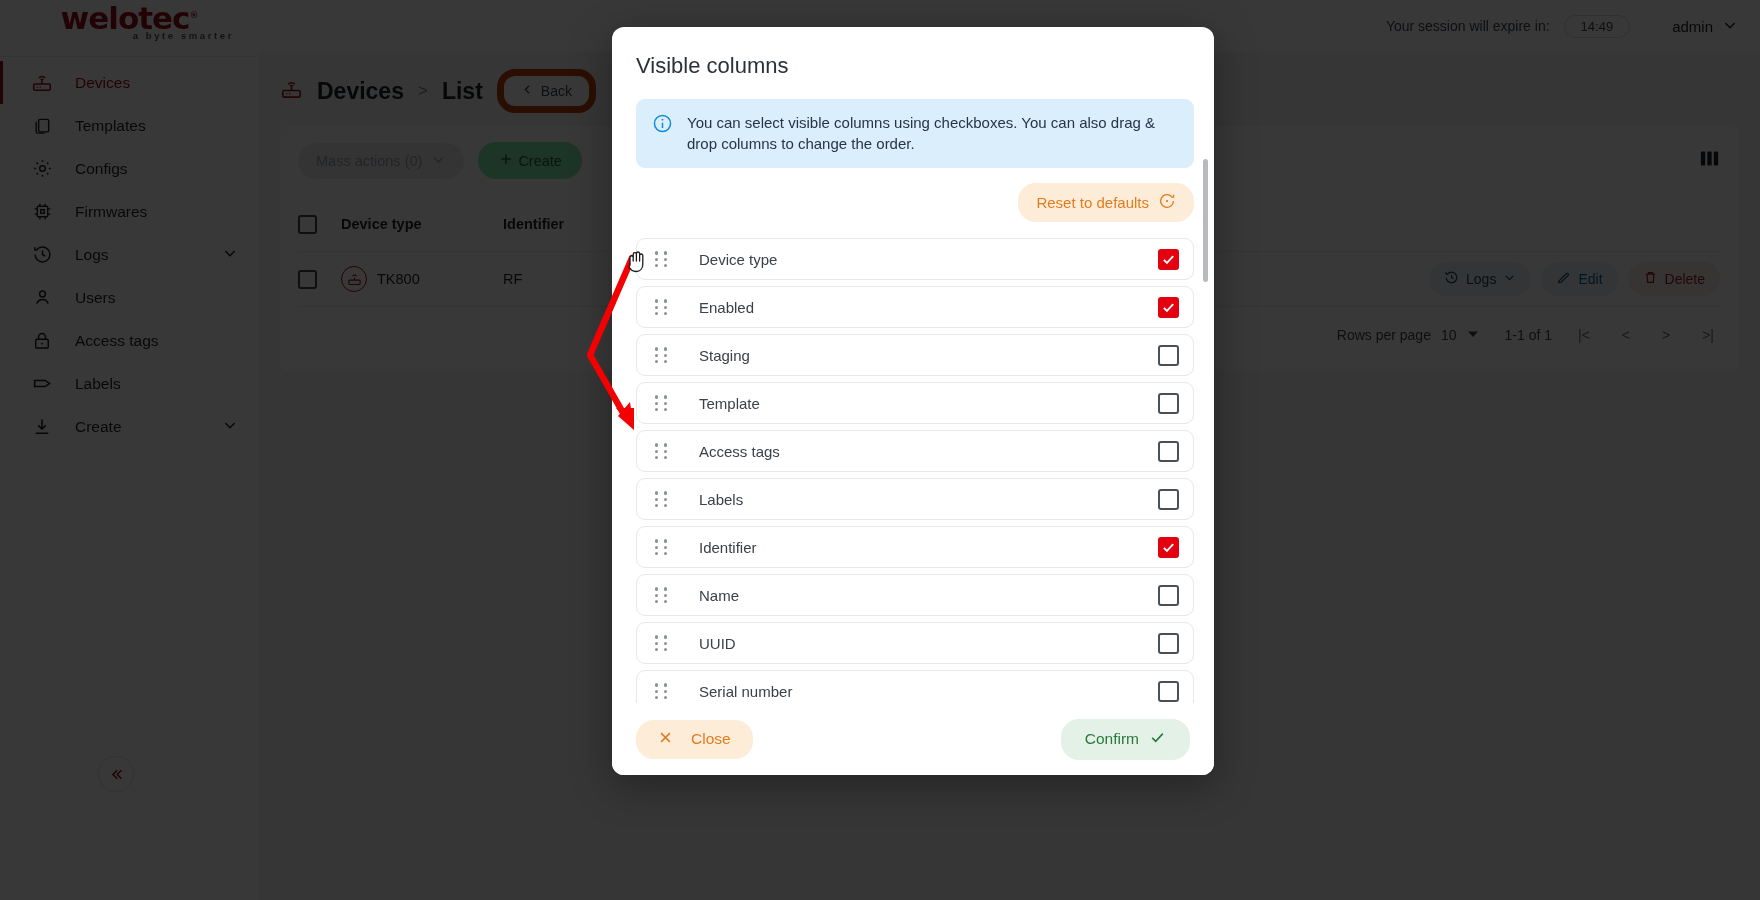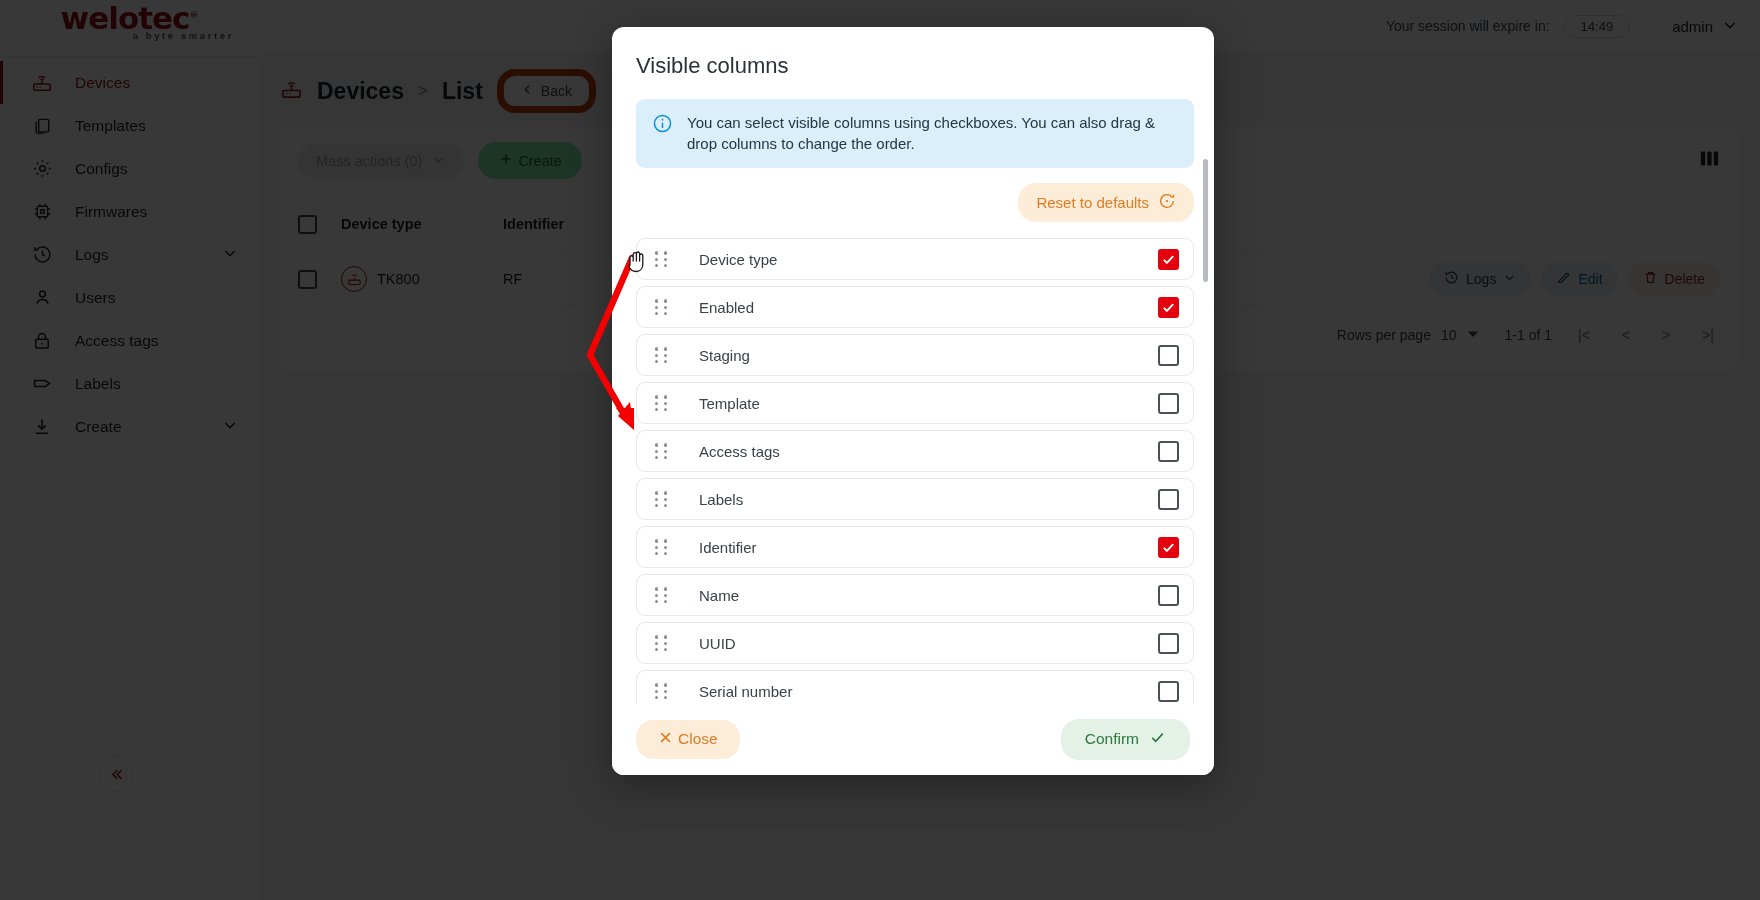--- a/index.html
+++ b/index.html
@@ -160,21 +160,21 @@
   .scrollthumb {
     position: absolute; left: 0; top: 62px; width: 5px; height: 123px;
     background: #b7bbc0; border-radius: 3px; cursor: pointer;
   }
   .modal-footer {
     height: 72px; display: flex; align-items: center; justify-content: space-between;
     padding: 0 24px; background: #fff;
   }
   .close-btn {
     background: #fdecd8; color: #e07c20; border: none; border-radius: 18px;
-    padding: 10px 22px; font-size: 15.5px; display: flex; align-items: center; gap: 5px; cursor: pointer;
+    padding: 10px 22px; font-size: 15.5px; display: flex; align-items: center; gap: 18px; cursor: pointer;
   }
   .confirm-btn {
     background: #e4f1e6; color: #2b7a3d; border: none; border-radius: 18px;
     padding: 10px 24px; font-size: 15.5px; display: flex; align-items: center; gap: 10px; cursor: pointer;
   }
 
   
   .hand-cursor { position: absolute; left: 626px; top: 248px; }
   .annot { position: absolute; left: 560px; top: 230px; pointer-events: none; }
 </style>

